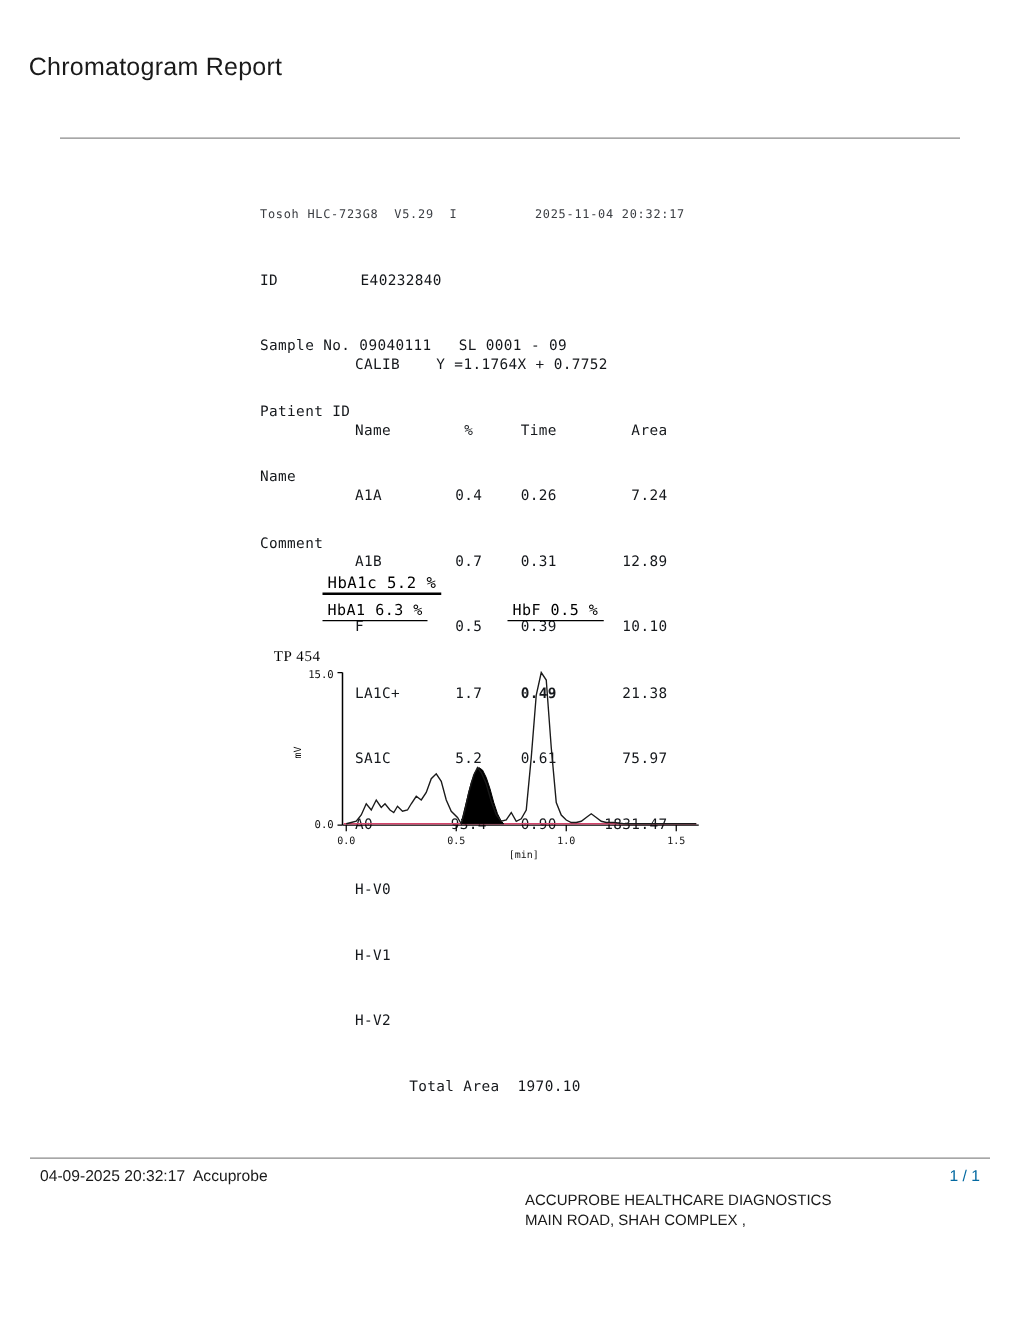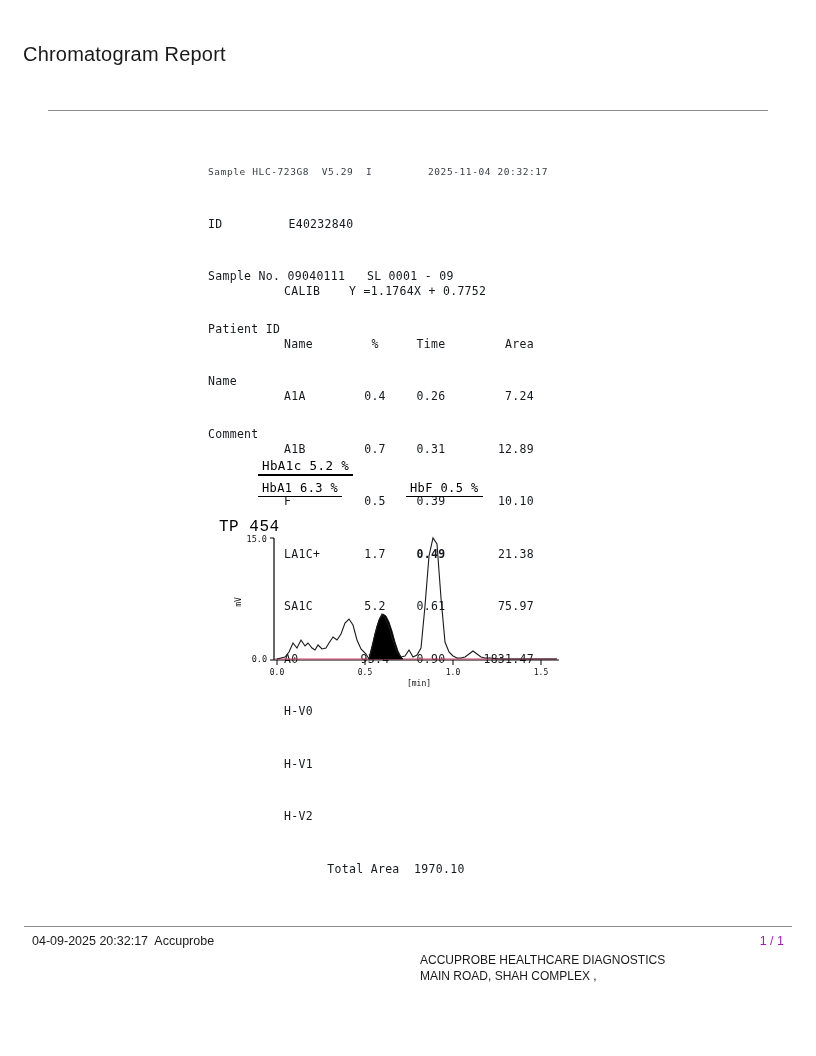--- a/index.html
+++ b/index.html
@@ -102,22 +102,22 @@
     border-bottom: 1px solid #000;
     padding: 0 4px 1px 4px;
     letter-spacing: 0.4px;
   }
 
   
   .tp-label {
     position: absolute;
     top: 518px;
     left: 219px;
-    font-family: Liberation Mono, monospace;
-    font-size: 16px;
+    font-family: Liberation Serif, serif;
+    font-size: 12px;
     letter-spacing: 0.5px;
     text-align: right;
   }
   .chart-wrap {
     position: absolute;
     top: 530px;
     left: 219px;
     width: 350px;
     height: 160px;
   }
@@ -137,42 +137,42 @@
     top: 934px;
     left: 32px;
     font-size: 12.5px;
     color: #1a1a1a;
   }
   .footer-right {
     position: absolute;
     top: 934px;
     right: 32px;
     font-size: 12.5px;
-    color: #a21caf;
+    color: #0369a1;
   }
   .footer-address {
     position: absolute;
     top: 952px;
     left: 420px;
     font-size: 12px;
     line-height: 16px;
     color: #1a1a1a;
   }
   .addr-line { display: block; }
 </style>
 </head>
 <body>
 
 <div class="page">
 
   <div class="report-title">Chromatogram Report</div>
   <div class="header-rule"></div>
 
   <div class="printout">
-    <span class="row-line meta-top"><span class="small">Sample HLC-723G8  V5.29  I</span><span class="small">2025-11-04 20:32:17</span></span>
+    <span class="row-line meta-top"><span class="small">Tosoh HLC-723G8  V5.29  I</span><span class="small">2025-11-04 20:32:17</span></span>
     <span class="row-line"><span>ID</span><span class="indent">E40232840</span></span>
     <span class="row-line"><span>Sample No.</span> <span>09040111</span>   <span>SL 0001 - 09</span></span>
     <span class="row-line"><span>Patient ID</span></span>
     <span class="row-line"><span>Name</span></span>
     <span class="row-line"><span>Comment</span></span>
   </div>
 
   <div class="printout" style="top:248px; left:284px; width:300px;">
     <span class="row-line"><span>CALIB</span>    <span>Y =1.1764X + 0.7752</span></span>
     <span class="row-line"><span style="display:inline-block;width:66px;">Name</span><span style="display:inline-block;width:50px;text-align:center;">%</span><span style="display:inline-block;width:62px;text-align:center;">Time</span><span style="display:inline-block;width:72px;text-align:right;">Area</span></span>

